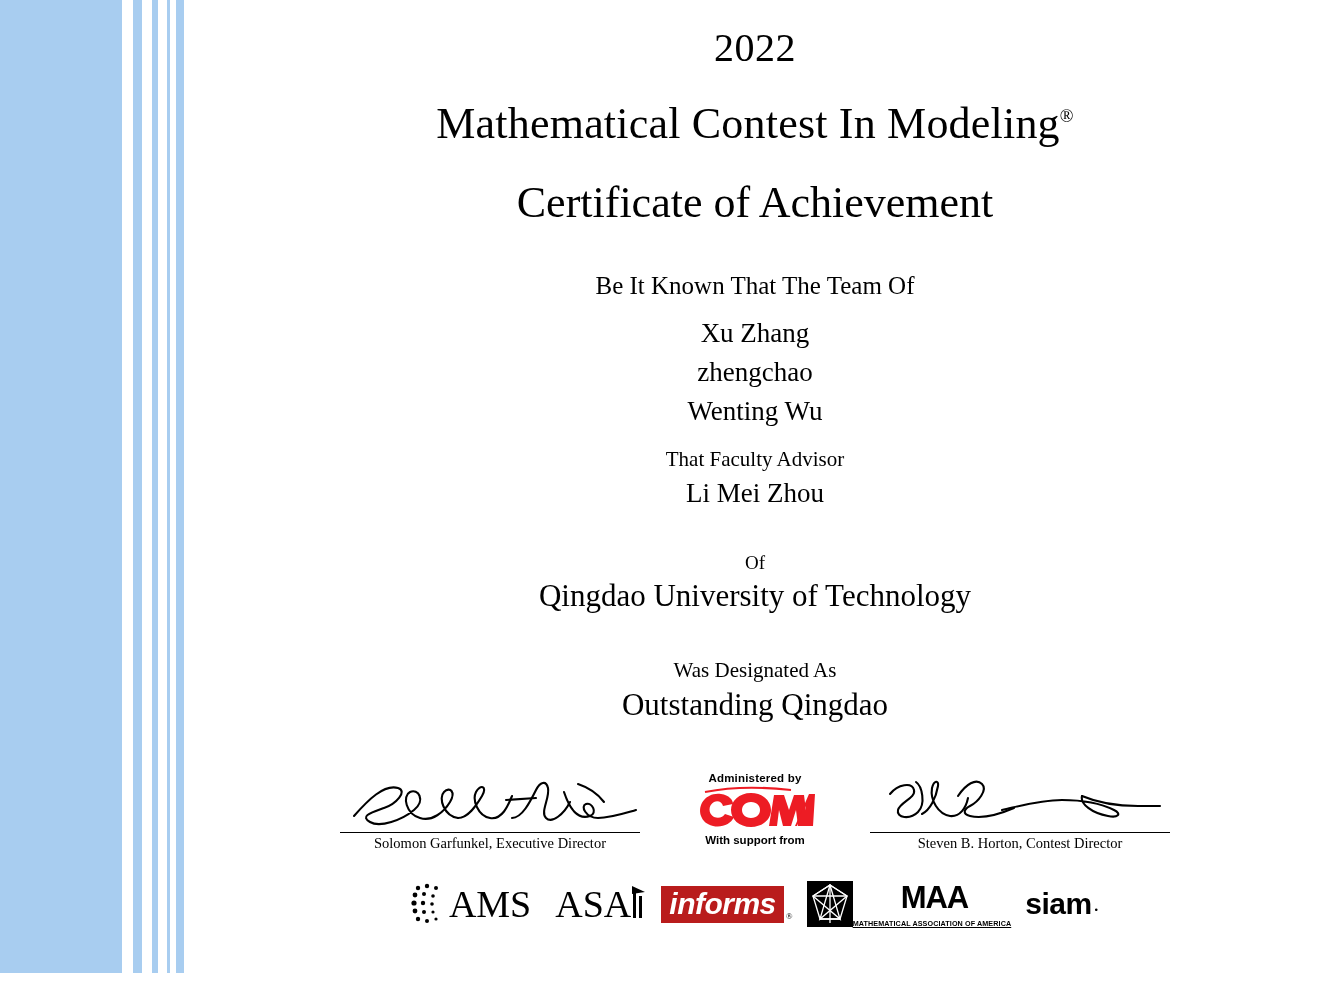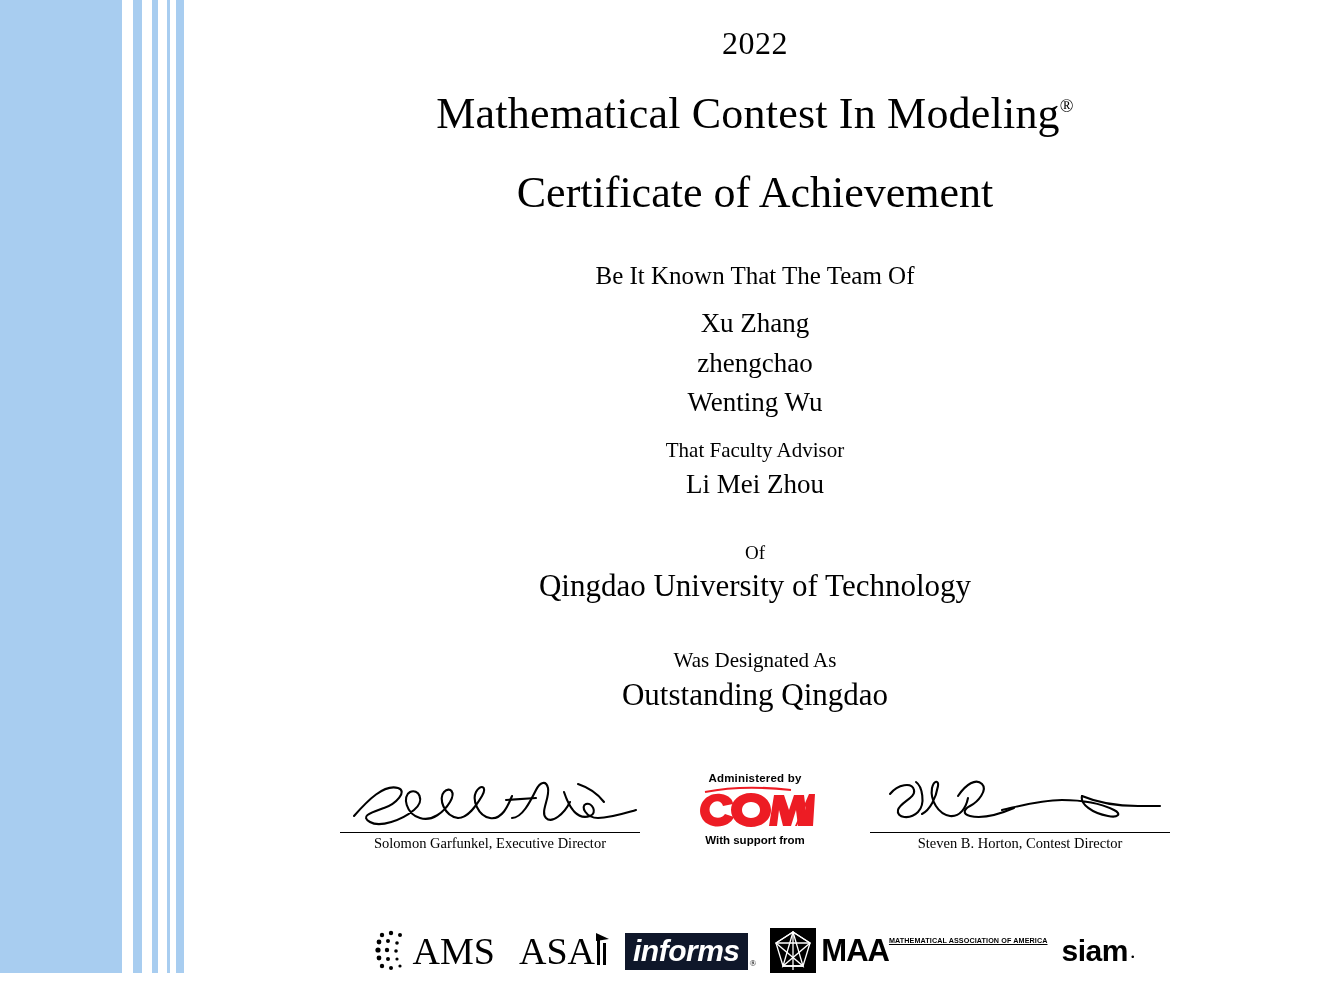--- a/index.html
+++ b/index.html
@@ -43,21 +43,21 @@
     left: 190px;
     top: 0;
     width: 1130px;
     height: 981px;
     box-sizing: border-box;
     text-align: center;
   }
 
   .year {
     margin-top: 24px;
-    font-size: 32px;
+    font-size: 40px;
     line-height: 1.2;
     letter-spacing: 0.5px;
   }
   .contest-title {
     margin-top: 24px;
     font-size: 44px;
     line-height: 1.25;
     letter-spacing: 0.2px;
   }
   .contest-title .reg {
@@ -156,21 +156,21 @@
   }
   .comap-wrap {
     margin: 2px 0 0 0;
     line-height: 0;
   }
 
   
   .logo-row {
     position: absolute;
     left: 0;
-    top: 928px;
+    top: 880px;
     width: 1130px;
     display: flex;
     justify-content: center;
     align-items: center;
     gap: 14px;
   }
   .logo {
     display: flex;
     align-items: center;
     line-height: 1;
@@ -180,21 +180,21 @@
     font-family: "Liberation Serif", serif;
     font-size: 38px;
     letter-spacing: 0px;
   }
   .asa-text {
     font-family: "Liberation Serif", serif;
     font-size: 38px;
     margin-left: 10px;
   }
   .informs-box {
-    background: #0f172a;
+    background: #b91c1c;
     color: #fff;
     font-family: "Liberation Sans", sans-serif;
     font-style: italic;
     font-weight: bold;
     font-size: 30px;
     padding: 3px 8px 4px 8px;
     letter-spacing: -0.5px;
   }
   .informs-reg {
     font-size: 9px;
@@ -213,21 +213,21 @@
   }
   .maa-sub {
     font-family: "Liberation Sans", sans-serif;
     font-size: 7.2px;
     font-weight: bold;
     letter-spacing: 0.1px;
     margin-top: 3px;
     text-align: center;
     text-decoration: underline;
   }
-  .maa-col { display: flex; flex-direction: row; }
+  .maa-col { display: flex; flex-direction: column; align-items: center; }
   .siam-text {
     font-family: "Liberation Sans", sans-serif;
     font-weight: bold;
     font-size: 30px;
     letter-spacing: -0.5px;
   }
   .siam-dot {
     font-size: 22px;
     margin-left: 2px;
   }

